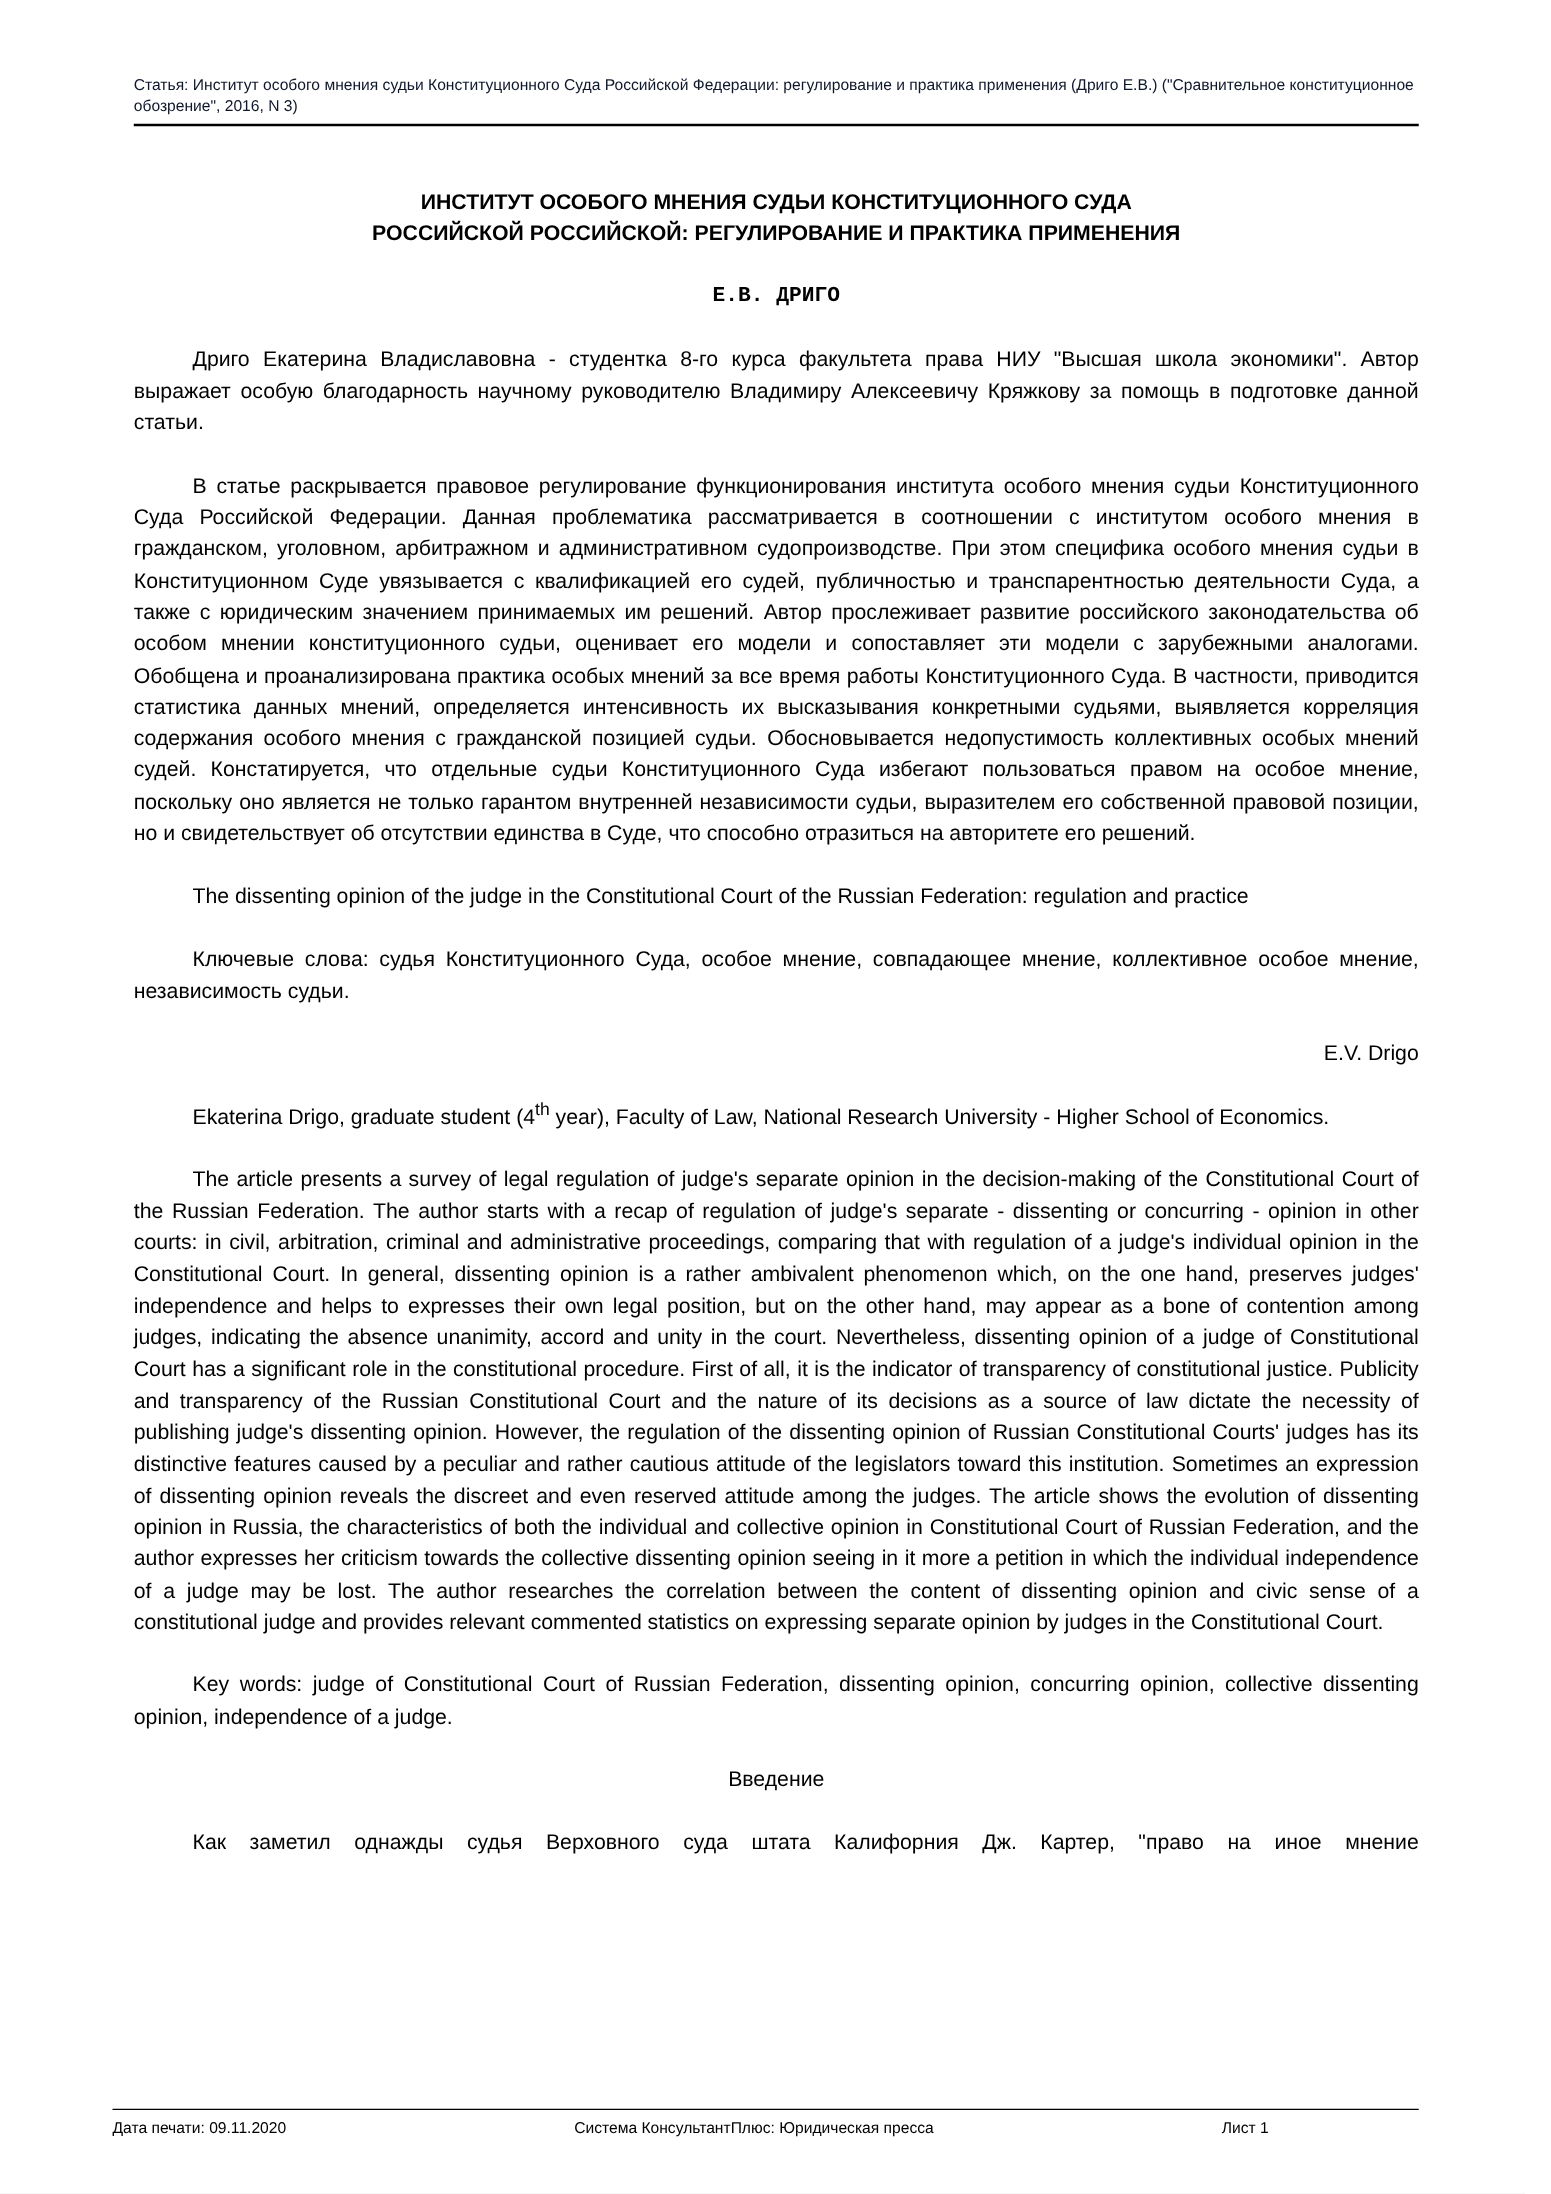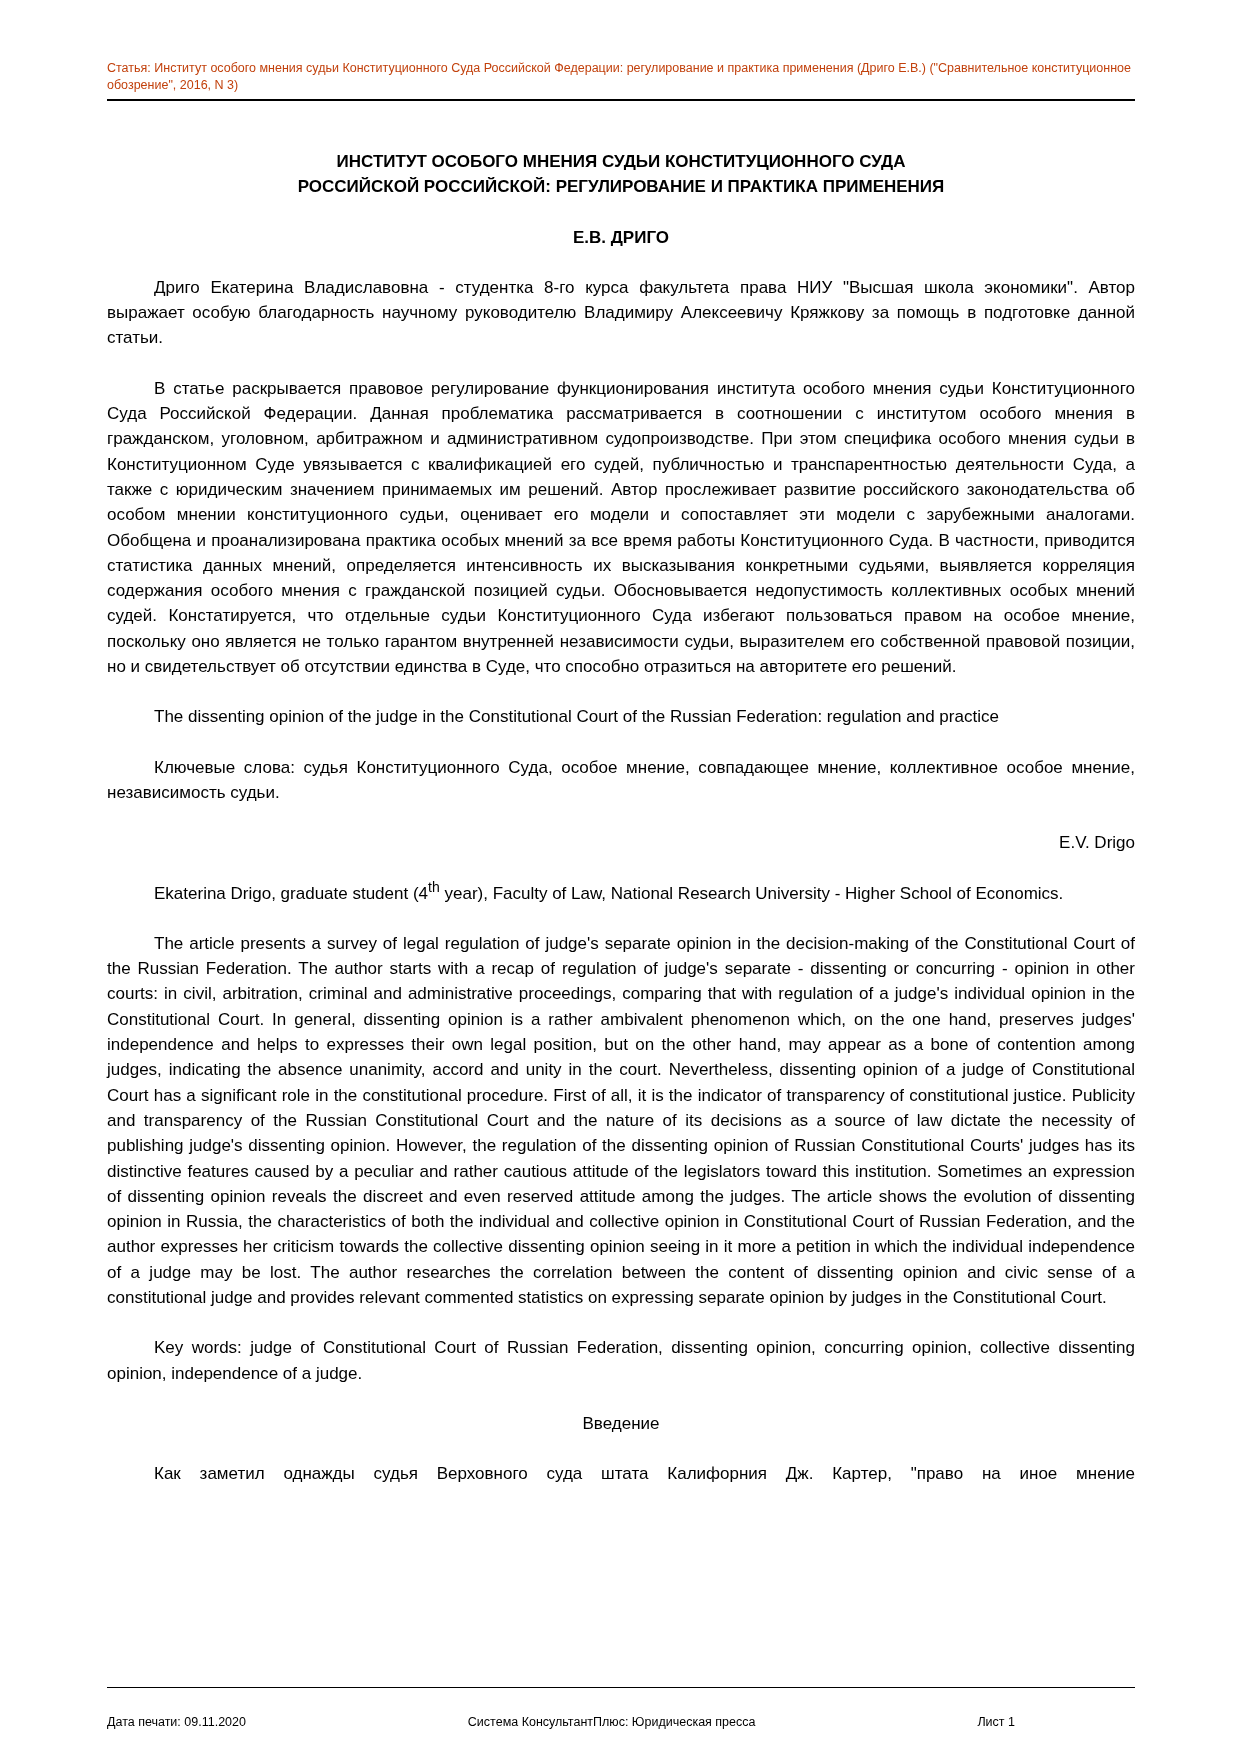--- a/index.html
+++ b/index.html
@@ -3,35 +3,35 @@
 <meta charset="utf-8">
 <style>
   html,body{margin:0;padding:0;background:#e8e8e8;}
   .page{
     width:1241px;height:1755px;background:#ffffff;position:relative;
     font-family:"Liberation Sans",sans-serif;color:#000;margin:0 auto;
     box-sizing:border-box;overflow:hidden;
   }
   .inner{position:absolute;left:107px;right:106px;top:0;}
   
-  .doc-header{padding-top:60px;font-size:12.5px;line-height:16.5px;color:#c2410c;}
+  .doc-header{padding-top:60px;font-size:12.5px;line-height:16.5px;color:#0f172a;}
   .header-rule{border:none;border-top:2px solid #000;margin:6px 0 0 0;}
   
   .content{font-size:17px;line-height:25.3px;}
   .title{font-weight:bold;text-align:center;margin:48px 0 0 0;font-size:17px;line-height:25.3px;}
-  .author-ru{font-weight:bold;text-align:center;margin:25px 0 0 0;}
+  .author-ru{font-weight:bold;text-align:center;margin:25px 0 0 0;font-family:Liberation Mono, monospace;}
   .para{margin:25px 0 0 0;text-align:justify;text-indent:47px;}
   .para.no-justify{text-align:right;}
   .section-heading{text-align:center;margin:25px 0 0 0;font-weight:normal;font-size:17px;line-height:25.3px;}
   .force-last-justify{text-align-last:justify;}
   sup{font-size:14px;line-height:0;}
   
   .doc-footer{
-    position:absolute;left:107px;right:106px;top:1687px;
-    border-top:1px solid #000;padding-top:26px;
+    position:absolute;left:90px;right:106px;top:1687px;
+    border-top:1px solid #000;padding-top:6px;
     font-size:12.5px;line-height:16px;display:flex;align-items:flex-start;
   }
   .doc-footer .f-left{white-space:nowrap;}
   .doc-footer .f-center{flex:1;text-align:center;white-space:nowrap;}
   .doc-footer .f-right{white-space:nowrap;margin-right:120px;}
 </style>
 </head>
 <body>
 
 <div class="page">

